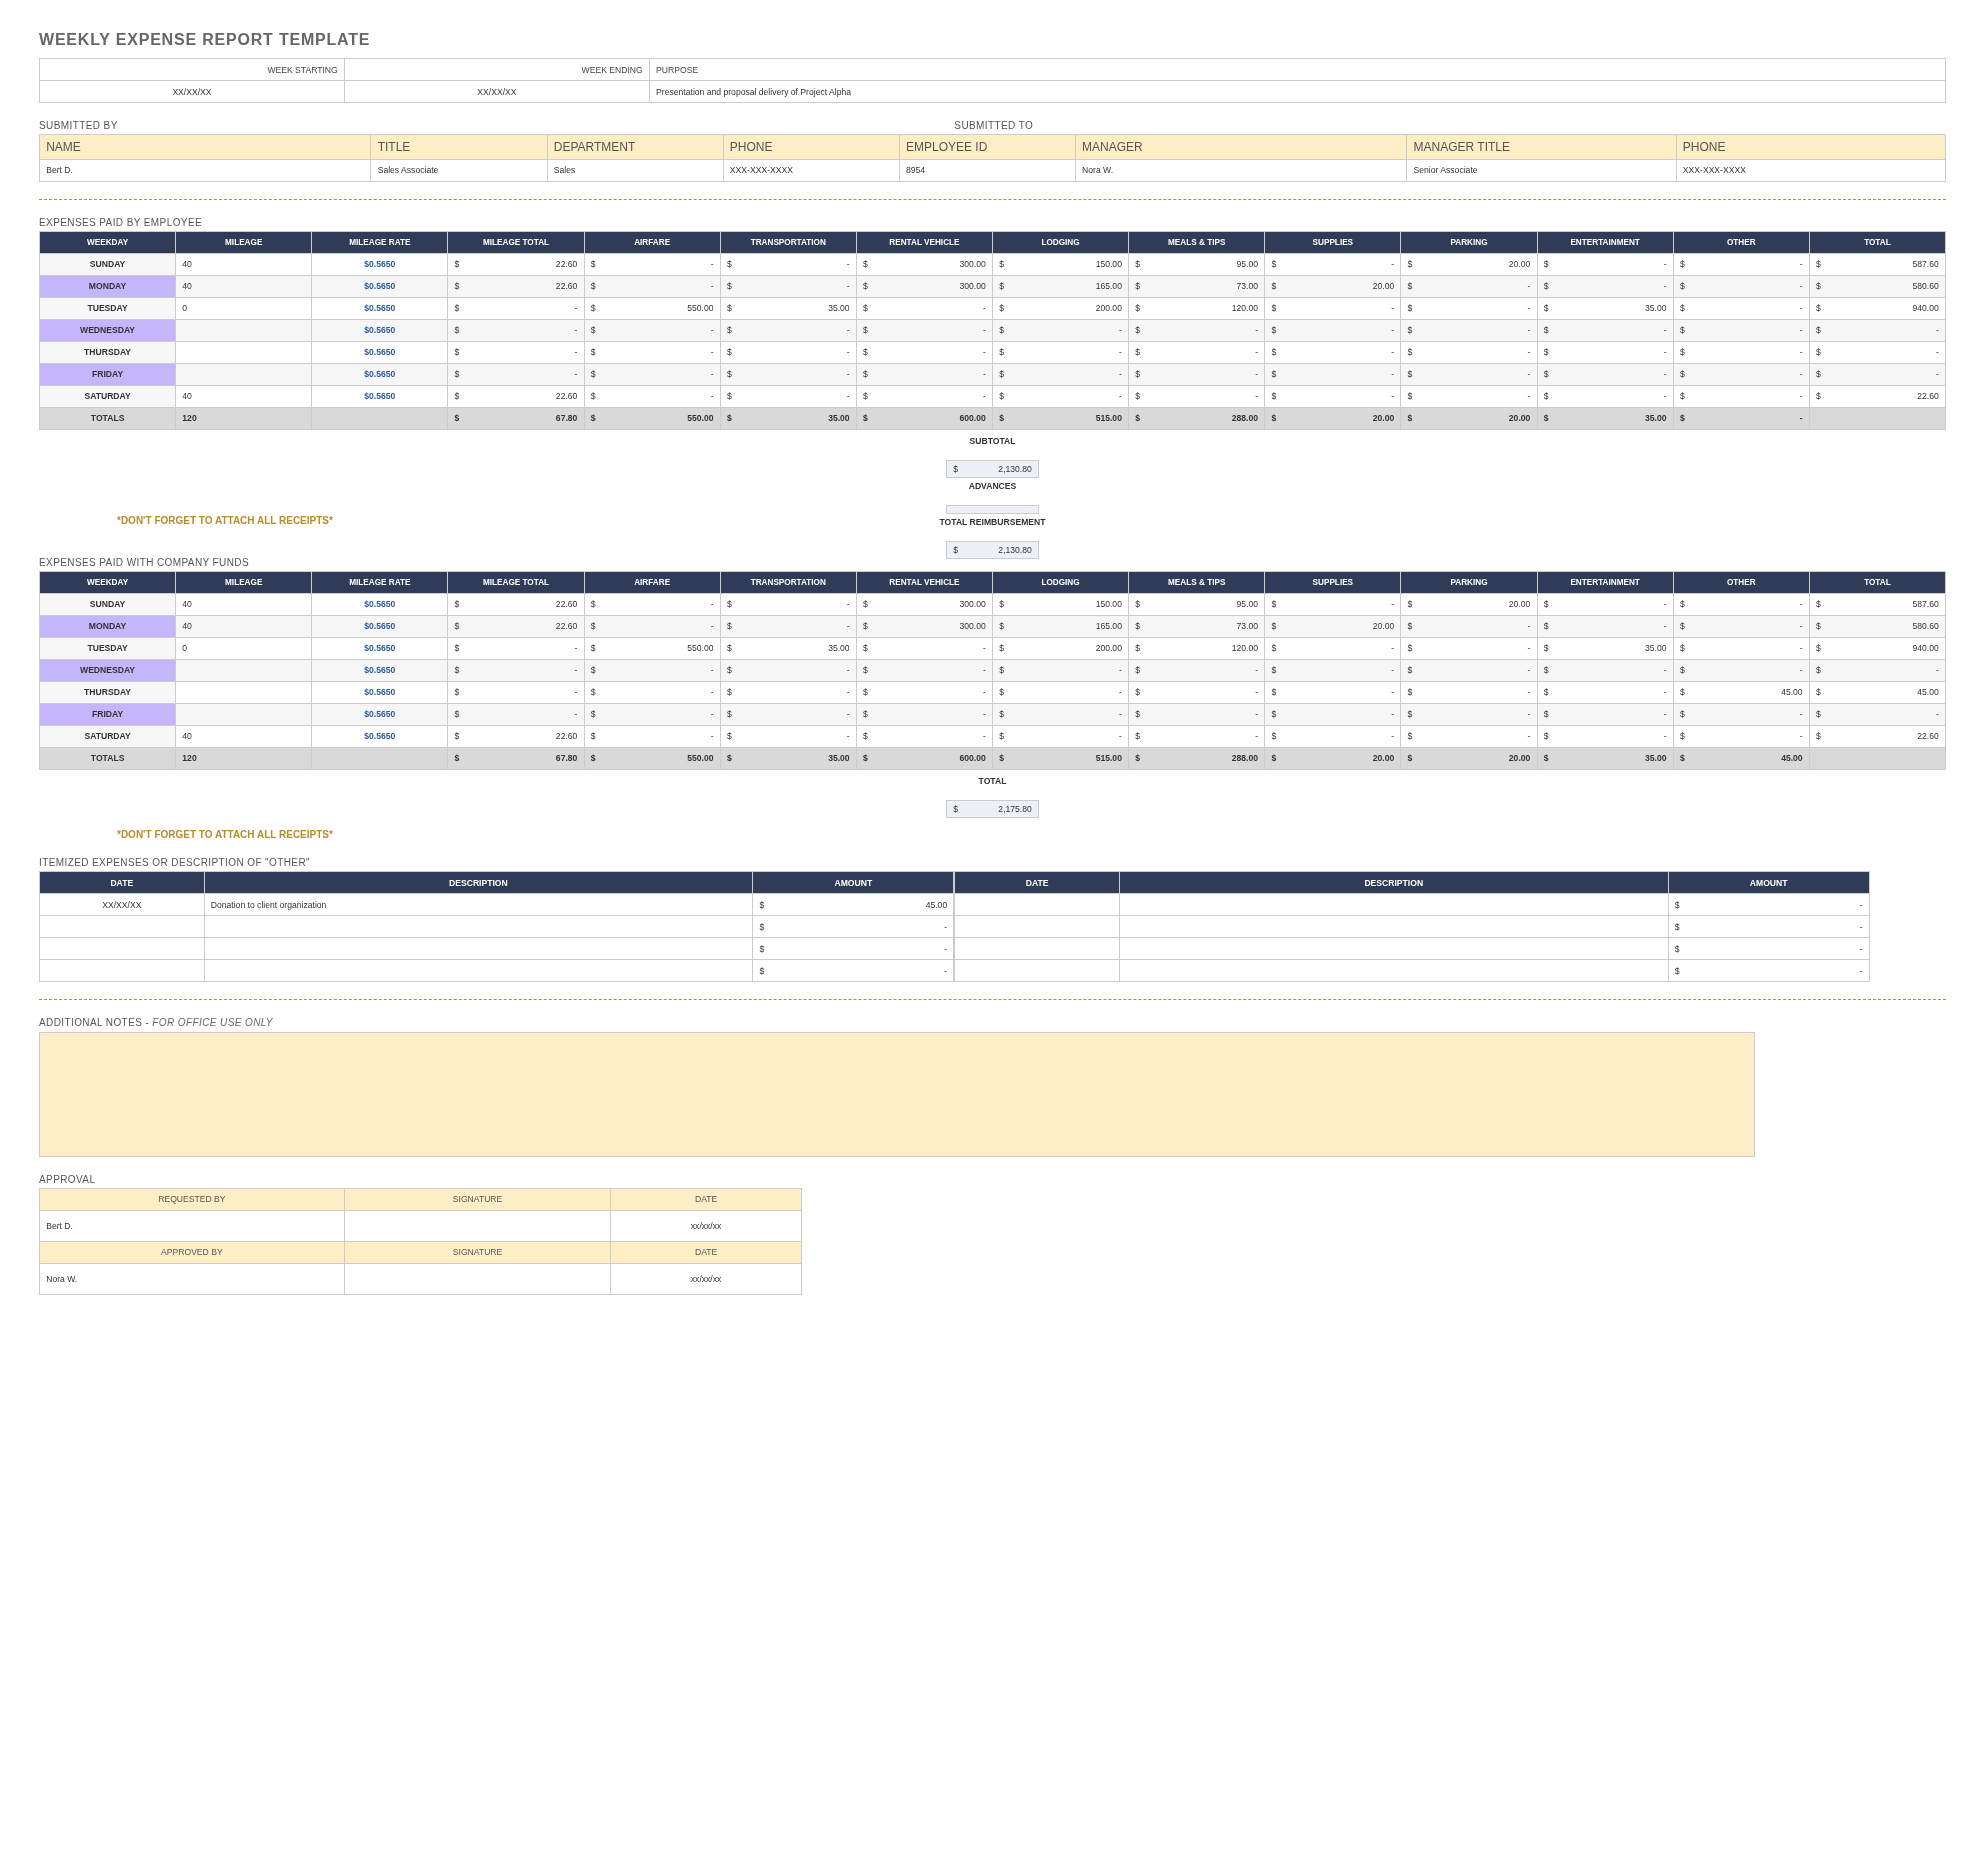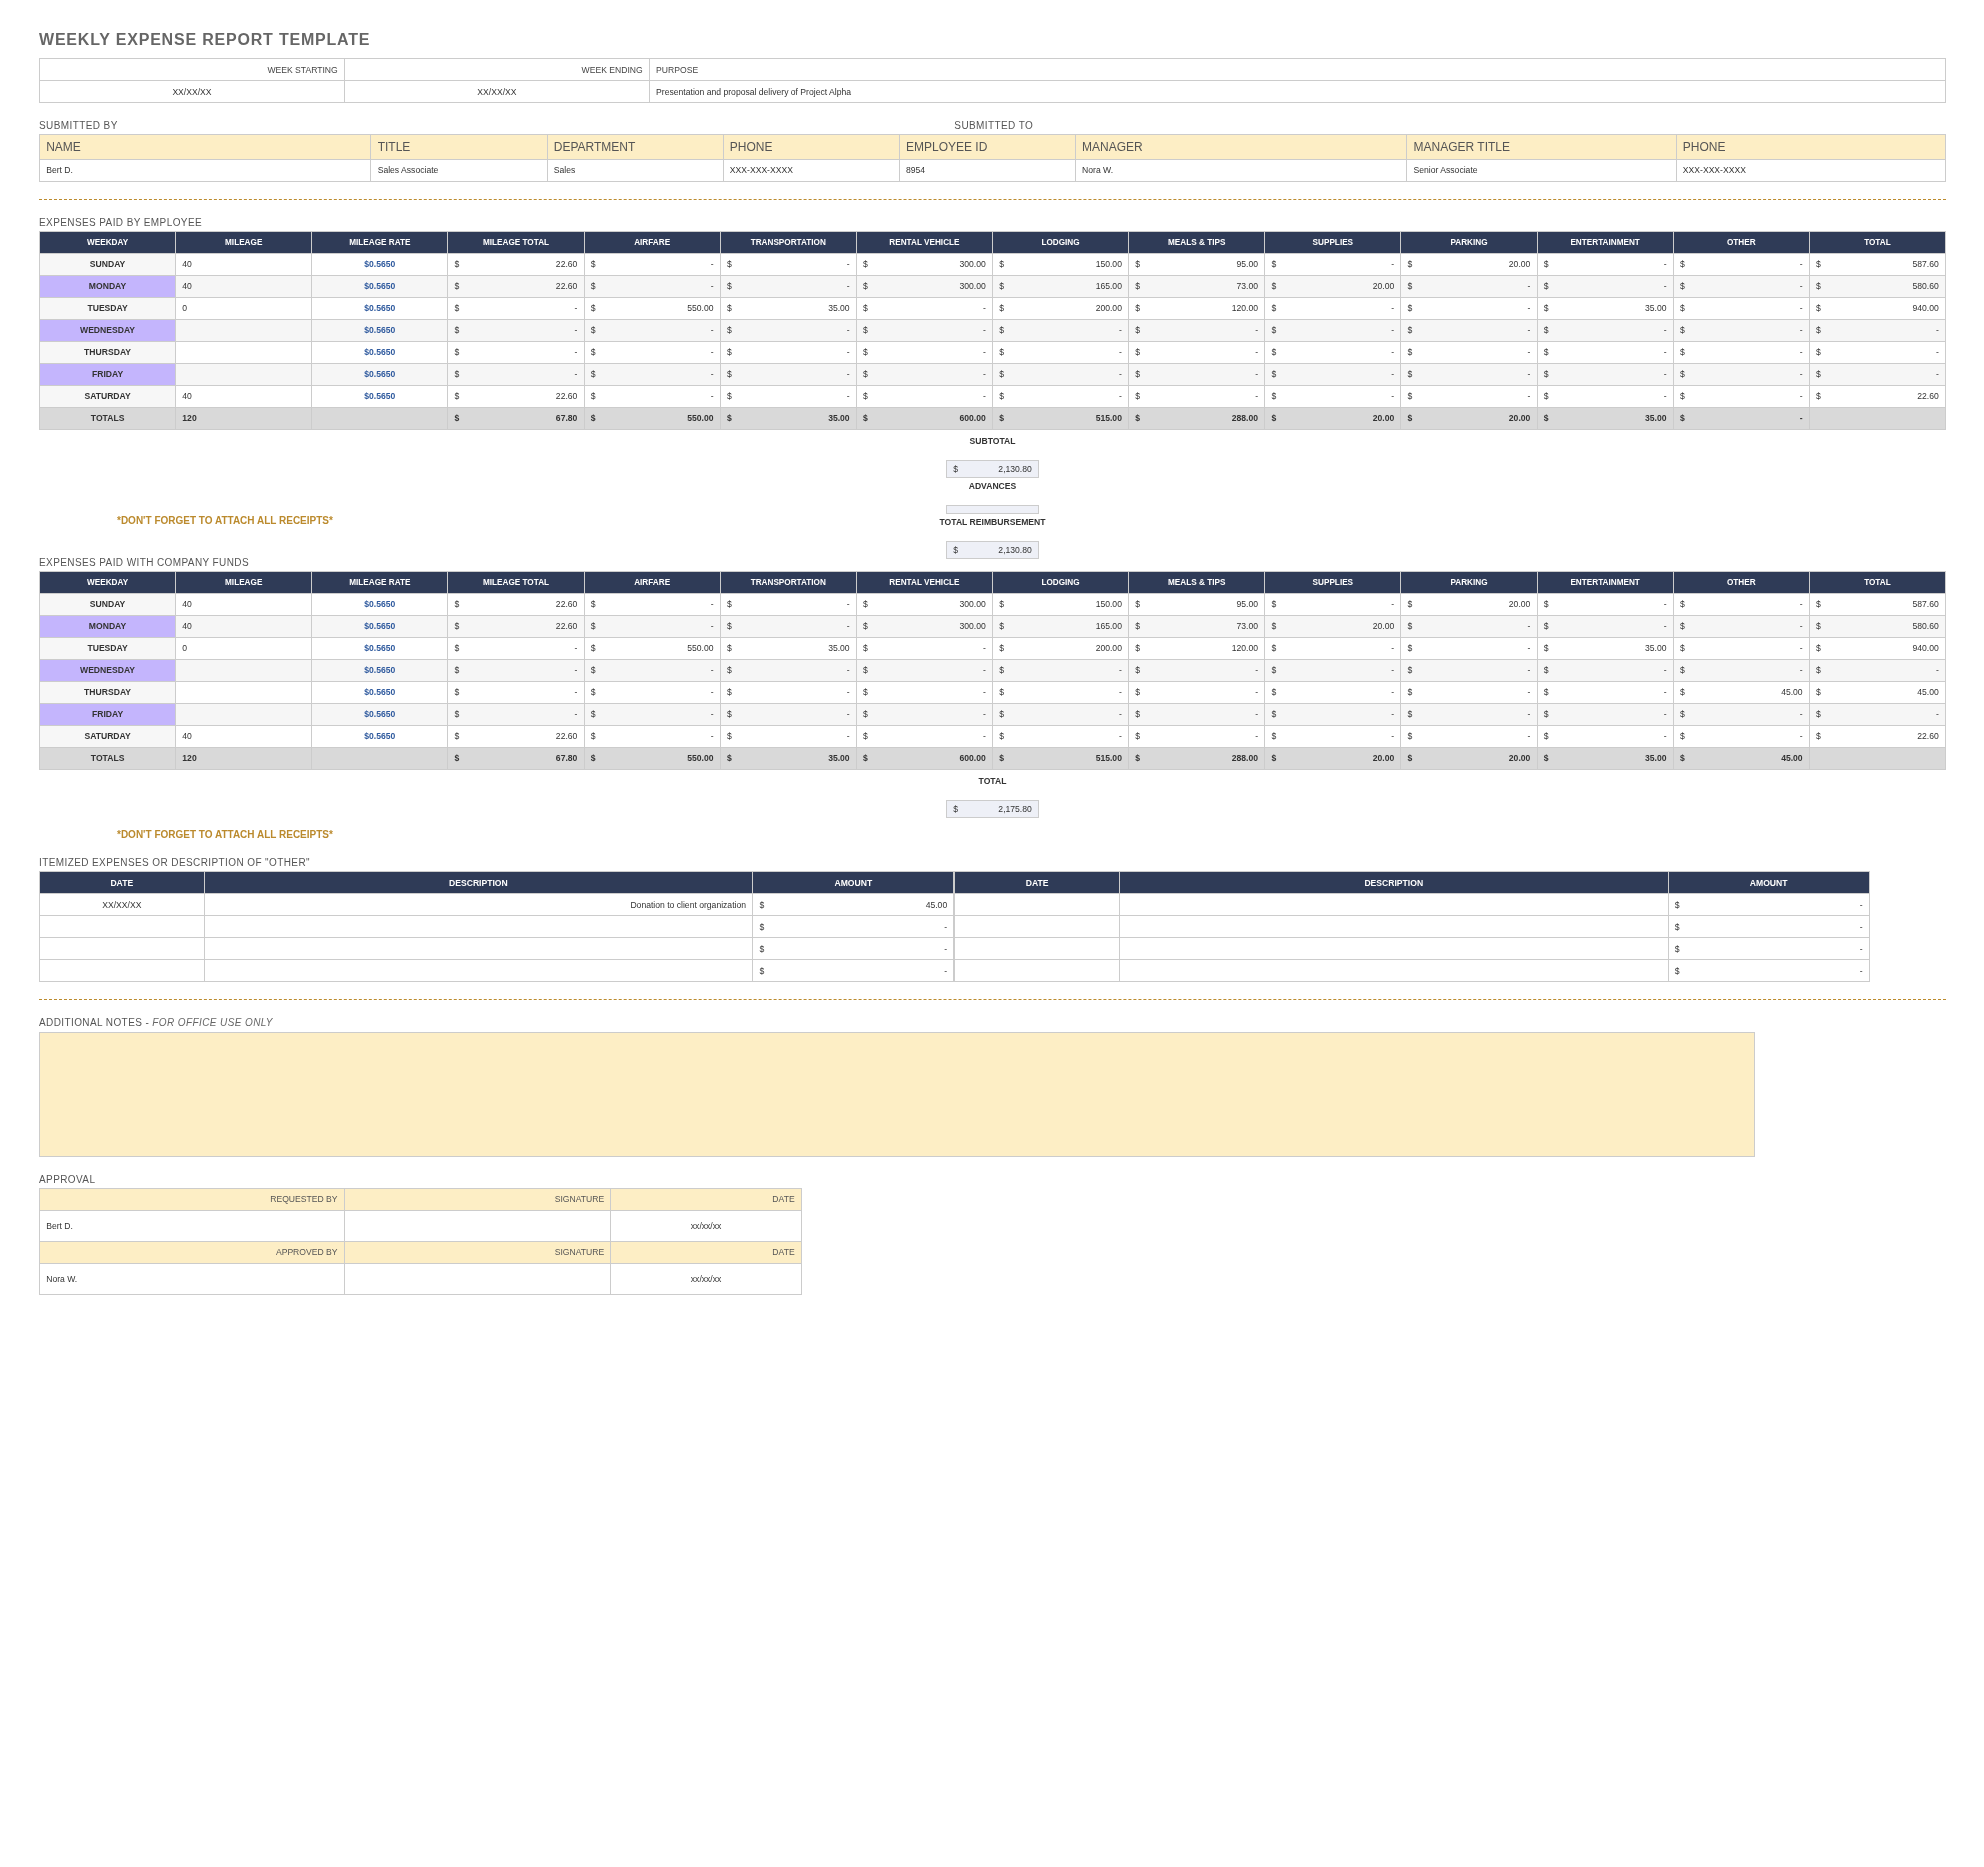--- a/index.html
+++ b/index.html
@@ -29,24 +29,24 @@
   .summary{margin-top:6.2px;}
   .summary-row{display:flex;justify-content:flex-end;align-items:center;gap:14px;margin:3.1px 0;flex-direction:column;}
   .summary-row .lbl{font-size:8.6px;font-weight:bold;color:#333;text-align:right;}
   .summary-row .box{width:93px;border:0.8px solid #ccc;background:#eef0f7;padding:3.1px 6.2px;}
   .reminder{color:#bb8a2d;font-weight:bold;font-size:10px;margin:11px 0 11px 78px;}
   hr.dashed{border:none;border-top:1.6px dashed #bb8a2d;margin:17px 0;}
   .two-col{display:flex;}
   .half{width:48%;}
   .itemized th{background:#2f3b57;color:#fff;text-align:center;font-weight:bold;}
   .itemized td{background:#fff;}
-  .itemized td.left{text-align:right;margin-left:48px;}
+  .itemized td.left{text-align:left;margin-left:48px;}
   .itemized td.center{text-align:center;}
   .notes-box{background:#fdeec5;border:0.8px solid #ccc;height:125px;width:90%;}
-  .approval th{background:#fdeec5;color:#555;text-align:right;}
+  .approval th{background:#fdeec5;color:#555;text-align:center;}
   .approval td{background:#fff;text-align:left;height:31px;}
   .approval td.center{text-align:center;}
   em{font-style:italic;color:#666;}
   .purpose-cell{text-align:left;}
 </style>
 </head>
 <body>
 
 <h1>WEEKLY EXPENSE REPORT TEMPLATE</h1>
 

